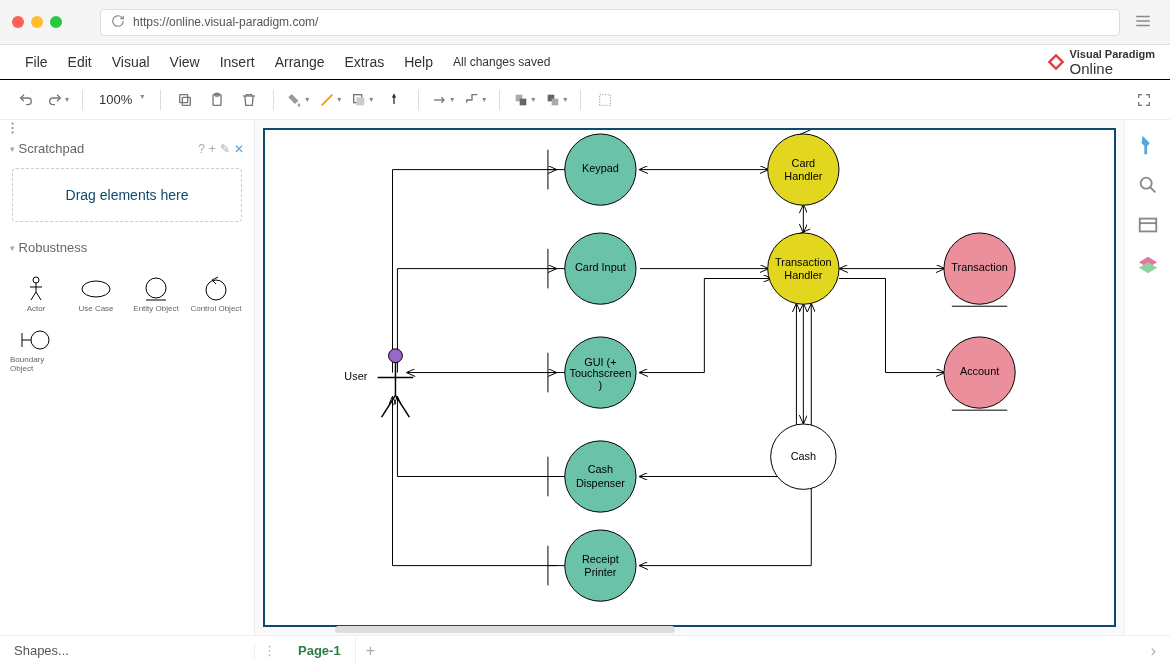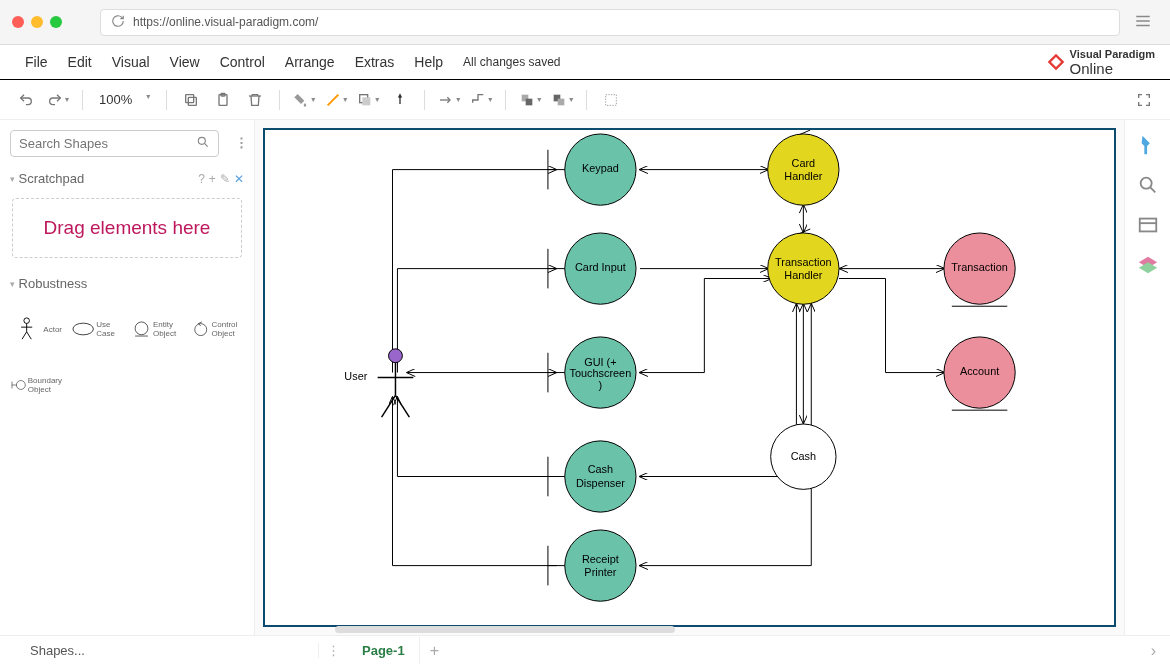--- a/index.html
+++ b/index.html
@@ -16,55 +16,55 @@
 .menubar { display: flex; align-items: center; padding: 0 15px; height: 35px; border-bottom: 1px solid #000000; }
 .menubar .mi { padding: 6px 10px; cursor: pointer; font-size: 14px; }
 .menubar .status { padding: 6px 10px; font-size: 12px; color: #333; }
 .vp-logo { margin-left: auto; display: flex; align-items: center; gap: 4px; font-size: 11px; font-weight: 600; color: #333; }
 .vp-logo svg { width: 20px; height: 20px; }
 
 .toolbar { display: flex; align-items: center; padding: 0 12px; height: 40px; border-bottom: 1px solid #eee; gap: 4px; }
 .tb-btn { width: 28px; height: 28px; display: flex; align-items: center; justify-content: center; cursor: pointer; color: #777; border-radius: 3px; }
 .tb-btn svg { width: 16px; height: 16px; }
 .tb-sep { width: 1px; height: 20px; background: #ddd; margin: 0 6px; }
-.tb-zoom { display: flex; align-items: flex-start; gap: 12px; font-size: 13px; padding: 0 6px; cursor: pointer; }
+.tb-zoom { display: flex; align-items: flex-start; gap: 6px; font-size: 13px; padding: 0 6px; cursor: pointer; }
 .tb-drop { font-size: 8px; color: #888; margin-left: 2px; }
 .tb-fit { margin-left: auto; }
 
 .main { display: flex; height: calc(100% - 45px - 35px - 40px - 30px); }
 .sidebar { width: 255px; border-right: 1px solid #eee; display: flex; flex-direction: column; background: #fff; }
 .sidebar-search { display: flex; align-items: center; margin: 10px 10px 8px; border: 1px solid #ccc; border-radius: 4px; padding: 4px 8px; }
 .sidebar-search input { border: none; outline: none; flex: 1; font-size: 13px; }
 .sidebar-search svg { width: 14px; height: 14px; color: #888; }
 .side-more { color: #999; font-weight: bold; padding: 0 6px; cursor: pointer; }
 .side-row { display: flex; align-items: center; }
 
 .panel-hdr { display: flex; align-items: center; padding: 6px 10px; font-size: 13px; color: #666; cursor: pointer; }
 .panel-hdr .caret { font-size: 9px; margin-right: 4px; color: #aaa; }
 .panel-hdr .hdr-tools { margin-left: auto; display: flex; gap: 4px; color: #aaa; font-size: 12px; }
 .panel-hdr .hdr-tools span { cursor: pointer; }
-.dropzone { margin: 6px 12px 12px; border: 1.5px dashed #ccc; border-radius: 4px; padding: 18px; text-align: center; color: #be185d; font-size: 19px; }
+.dropzone { margin: 6px 12px 12px; border: 1.5px dashed #ccc; border-radius: 4px; padding: 18px; text-align: center; color: #0c4a6e; font-size: 14px; }
 
 .palette { padding: 8px 10px 12px; display: flex; flex-wrap: wrap; gap: 8px; }
-.pal-item { width: 52px; height: 48px; display: flex; align-items: center; justify-content: center; font-size: 8px; color: #666; cursor: grab; }
+.pal-item { width: 52px; height: 48px; display: flex; flex-direction: column; align-items: center; justify-content: center; font-size: 8px; color: #666; cursor: grab; }
 .pal-item svg { width: 36px; height: 30px; }
 
 .canvas-area { flex: 1; position: relative; background: #fafafa; overflow: hidden; }
 .canvas { position: absolute; inset: 8px; background: #fff; border: 2px solid #0c4a6e; }
 .canvas svg { width: 100%; height: 100%; }
 .node-circle { stroke: #000; stroke-width: 1; }
 .node-text { font-size: 11px; text-anchor: middle; dominant-baseline: middle; pointer-events: none; font-family: Arial; }
 .edge { stroke: #000; stroke-width: 1; fill: none; }
 .hscroll { position: absolute; bottom: 2px; left: 80px; width: 340px; height: 7px; background: #ddd; border-radius: 4px; }
 
 .right-rail { width: 46px; border-left: 1px solid #eee; display: flex; flex-direction: column; align-items: center; gap: 18px; padding-top: 14px; }
 .right-rail .rr-btn { width: 22px; height: 22px; cursor: pointer; color: #888; }
 
 .footer { display: flex; align-items: center; height: 30px; border-top: 1px solid #eee; font-size: 13px; }
-.footer .shapes-link { padding: 0 14px; cursor: pointer; color: #555; width: 303px; border-right: 1px solid #eee; margin-left: 16px; }
+.footer .shapes-link { padding: 0 14px; cursor: pointer; color: #555; width: 255px; border-right: 1px solid #eee; }
 .footer .tab-handle { padding: 0 8px; color: #aaa; cursor: pointer; }
 .footer .page-tab { padding: 6px 14px; color: #2a7d45; font-weight: 600; border-right: 1px solid #eee; cursor: pointer; }
 .footer .add-tab { padding: 6px 10px; color: #aaa; font-size: 16px; cursor: pointer; }
 .footer .nav-arrow { margin-left: auto; padding: 0 14px; color: #aaa; cursor: pointer; font-size: 16px; }
 </style>
 </head>
 <body>
 
 <div class="window-chrome">
   <div class="traffic-lights">
@@ -86,21 +86,21 @@
         <line x1="3" y1="18" x2="21" y2="18"></line>
       </svg>
   </div>
 </div>
 
 <div class="menubar">
   <div class="mi">File</div>
   <div class="mi">Edit</div>
   <div class="mi">Visual</div>
   <div class="mi">View</div>
-  <div class="mi">Control</div>
+  <div class="mi">Insert</div>
   <div class="mi">Arrange</div>
   <div class="mi">Extras</div>
   <div class="mi">Help</div>
   <div class="status">All changes saved</div>
   <div class="vp-logo">
     <svg viewBox="0 0 24 24">
         <polygon points="12,2 22,12 12,22 2,12" fill="#e53935"></polygon>
         <polygon points="12,6 18,12 12,18 6,12" fill="#fff"></polygon>
       </svg>
     <div><span>Visual Paradigm</span><br><span style="font-weight:400;font-size:15px">Online</span></div>
@@ -211,27 +211,20 @@
       <svg viewBox="0 0 24 24" fill="none" stroke="currentColor" stroke-width="2">
         <path d="M4 9V4h5M20 9V4h-5M4 15v5h5M20 15v5h-5"></path>
       </svg>
     </div>
 </div>
 
 <div class="main">
 
   <div class="sidebar">
     <div class="side-row">
-      <div class="sidebar-search" style="flex:1">
-        <input placeholder="Search Shapes" style="">
-        <span><svg viewBox="0 0 24 24" fill="none" stroke="currentColor" stroke-width="2">
-              <circle cx="10" cy="10" r="6"></circle>
-              <line x1="20" y1="20" x2="14.5" y2="14.5"></line>
-            </svg></span>
-      </div>
       <div class="side-more">⋮</div>
     </div>
 
     <div class="panel-hdr">
       <span class="caret">▾</span>
         <span>Scratchpad</span>
       <span class="hdr-tools">
         <span>?</span>
         <span>+</span>
         <span>✎</span>

